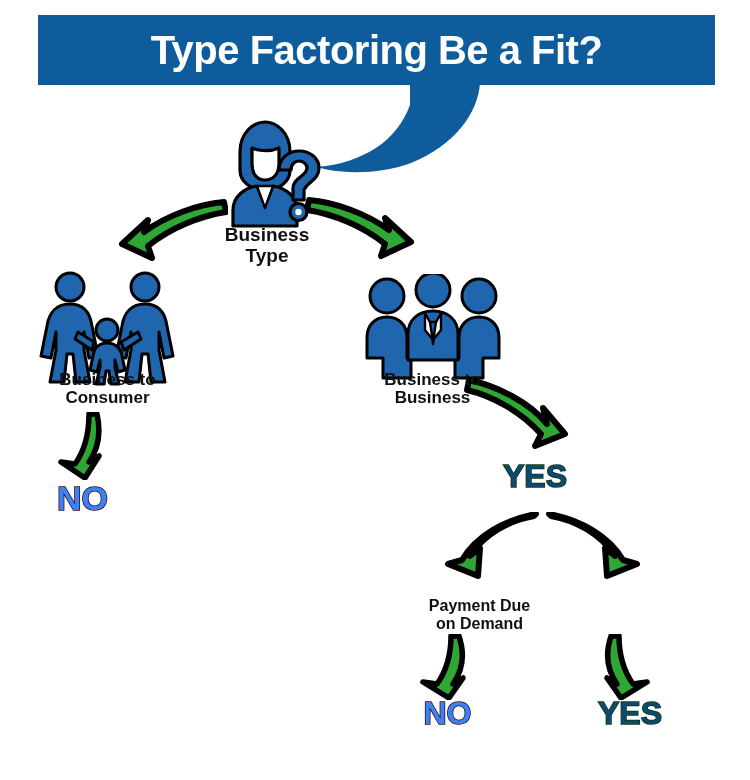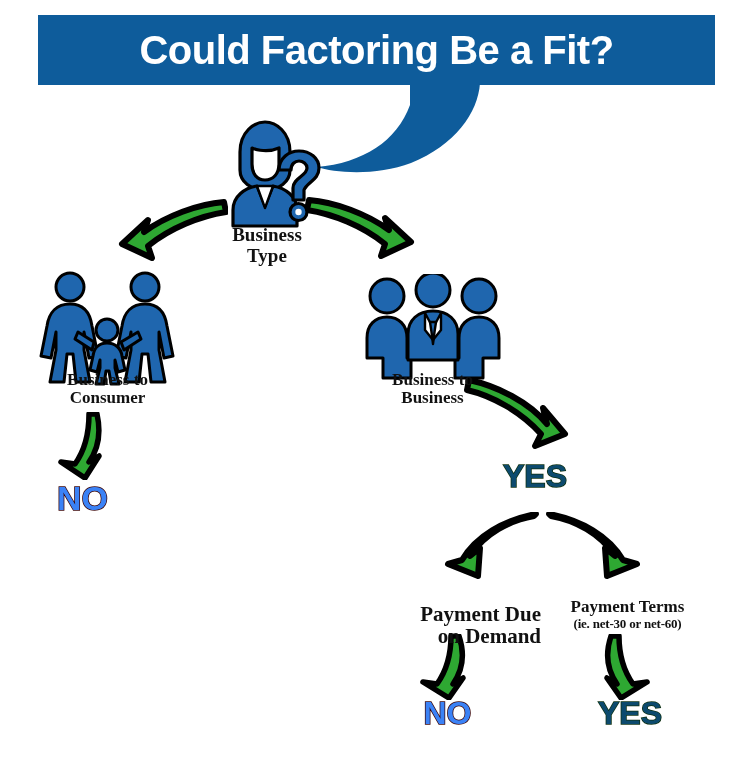--- a/index.html
+++ b/index.html
@@ -30,21 +30,21 @@
     position:absolute;left:315px;top:83px;width:180px;height:90px;z-index:2;
   }
 
   
   .node-label{
     position:absolute;
     color:#111111;
     font-weight:bold;
     text-align:center;
     line-height:1.08;
-    font-family:Liberation Serif, serif;
+    font-family:Liberation Sans, sans-serif;
     z-index:6;
     white-space:pre-line;
   }
   .node-label .sub{
     display:block;
     font-size:13px;
     letter-spacing:-0.2px;
   }
 
   
@@ -82,21 +82,21 @@
 </head>
 <body>
 
 <div id="canvas">
 
   <svg class="bubble-tail" viewBox="0 0 180 90" xmlns="http://www.w3.org/2000/svg">
     <path d="M95,0 L165,0 C163,30 140,62 96,80 C62,93 20,90 2,84 C48,80 82,58 95,22 Z" fill="#0E5C9B"></path>
   </svg>
 
   <div class="header-bar">
-    <div class="header-title">Could Factoring Be a Fit?</div>
+    <div class="header-title">Type Factoring Be a Fit?</div>
   </div>
 
   <svg class="icon-layer" style="left:207px;top:118px;width:120px;height:110px;" viewBox="0 0 120 110" xmlns="http://www.w3.org/2000/svg">
     <g stroke="#000" stroke-width="3.2" stroke-linejoin="round">
 
       <path d="M33,34 C33,14 47,4 58,4 C69,4 83,14 83,34 L83,52 C83,64 72,72 58,72 C44,72 33,64 33,52 Z" fill="#1F66AE"></path>
 
       <path d="M45,30 C45,30 58,36 72,30 L72,46 C72,56 66,62 58,62 C50,62 45,56 45,46 Z" fill="#ffffff"></path>
 
       <path d="M26,108 L26,92 C26,78 38,70 50,68 L58,88 L66,68 C78,70 90,78 90,92 L90,108 Z" fill="#1F66AE"></path>
@@ -172,29 +172,25 @@
   <div class="answer answer-yes" style="left:475px;top:460px;width:120px;font-size:32px;">YES</div>
 
   <svg class="arrow-layer" style="left:440px;top:512px;width:100px;height:70px;" viewBox="0 0 100 70" xmlns="http://www.w3.org/2000/svg">
     <path d="M94,4 C70,8 44,22 30,44 L40,36 L38,64 L8,52 L22,48 C36,24 64,8 96,2 Z" fill="#2EA832" stroke="#000" stroke-width="6" stroke-linejoin="round"></path>
   </svg>
 
   <svg class="arrow-layer" style="left:545px;top:512px;width:100px;height:70px;" viewBox="0 0 100 70" xmlns="http://www.w3.org/2000/svg">
     <path d="M6,4 C30,8 56,22 70,44 L60,36 L62,64 L92,52 L78,48 C64,24 36,8 4,2 Z" fill="#2EA832" stroke="#000" stroke-width="6" stroke-linejoin="round"></path>
   </svg>
 
-  <div class="node-label" style="left:386px;top:580px;width:155px;font-size:21px;text-align:right;">
+  <div class="node-label" style="left:402px;top:580px;width:155px;font-size:16px;">
     <span>Payment Due
 on Demand</span>
   </div>
 
-  <div class="node-label" style="left:545px;top:580px;width:165px;font-size:17px;">
-    <span>Payment Terms</span>
-    <span class="sub">(ie. net-30 or net-60)</span>
-  </div>
 
   <svg class="arrow-layer" style="left:415px;top:634px;width:60px;height:66px;" viewBox="0 0 60 66" xmlns="http://www.w3.org/2000/svg">
     <path d="M44,2 C50,20 48,36 38,50 L48,44 L34,64 L8,48 L22,50 C32,36 36,20 36,2 Z" fill="#2EA832" stroke="#000" stroke-width="5.5" stroke-linejoin="round"></path>
   </svg>
   <div class="answer answer-no" style="left:390px;top:697px;width:115px;font-size:32px;">NO</div>
 
   <svg class="arrow-layer" style="left:595px;top:634px;width:60px;height:66px;" viewBox="0 0 60 66" xmlns="http://www.w3.org/2000/svg">
     <path d="M16,2 C10,20 12,36 22,50 L12,44 L26,64 L52,48 L38,50 C28,36 24,20 24,2 Z" fill="#2EA832" stroke="#000" stroke-width="5.5" stroke-linejoin="round"></path>
   </svg>
   <div class="answer answer-yes" style="left:570px;top:697px;width:120px;font-size:32px;">YES</div>

